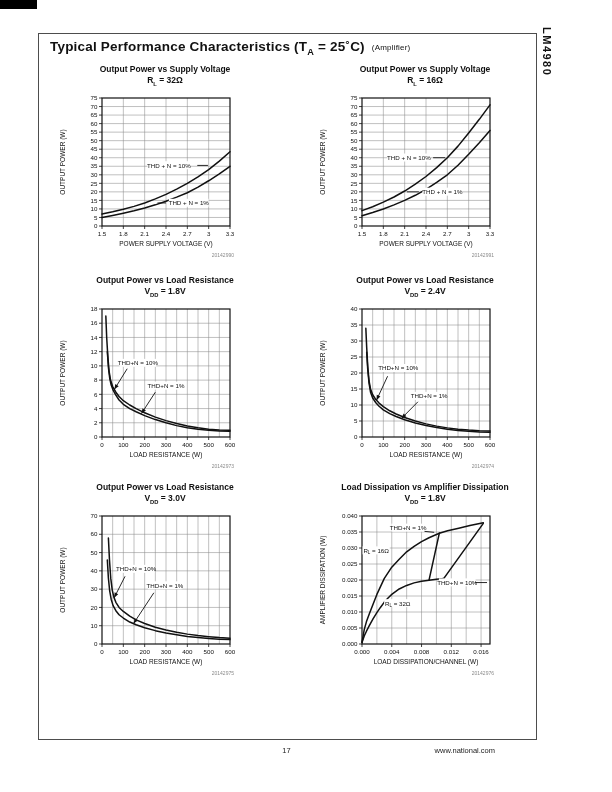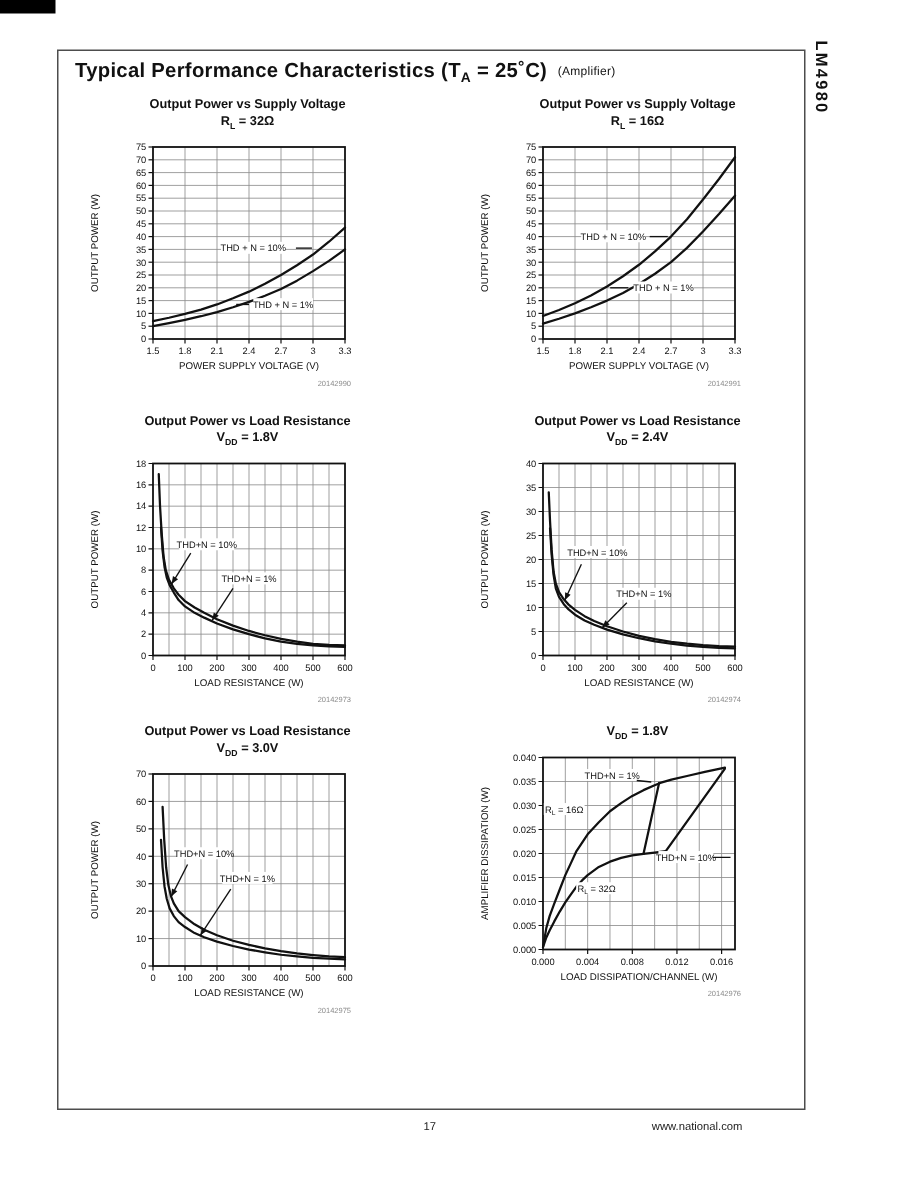--- a/index.html
+++ b/index.html
@@ -408,20 +408,21 @@
         <rect x="98.18333333333334" y="75.28571428571429" width="33.5" height="8" fill="#ffffff"></rect>
         <text x="114.93333333333334" y="81.6857142857143" font-size="6.2" text-anchor="middle" fill="#111111"><tspan>THD+N = 1%</tspan></text>
         <line x1="75.03999999999999" y1="70.34285714285714" x2="64.16" y2="91.73714285714286" stroke="#111111" stroke-width="0.9"></line>
         <polygon points="64.16,91.73714285714286 64.6437717888877,86.3737516858524 68.20920796525692,88.18694358751026" fill="#111111"></polygon>
         <line x1="103.84" y1="86.8" x2="83.57333333333334" y2="117.52" stroke="#111111" stroke-width="0.9"></line>
         <polygon points="83.57333333333334,117.52 84.65730479043968,112.24505868466967 87.99616874387952,114.44778143173069" fill="#111111"></polygon>
       </svg>
   </figure>
 
   <figure class="chart colR row3">
+    <div class="ct">Load Dissipation vs Amplifier Dissipation</div>
     <div class="cs">V<sub>DD</sub> = 1.8V</div>
     <svg class="plot" width="230" height="172" viewBox="0 0 230 172">
         <line x1="66.88372093023256" y1="10" x2="66.88372093023256" y2="138" stroke="#8c8c8c" stroke-width="0.55"></line>
         <line x1="81.76744186046511" y1="10" x2="81.76744186046511" y2="138" stroke="#8c8c8c" stroke-width="0.55"></line>
         <line x1="96.65116279069767" y1="10" x2="96.65116279069767" y2="138" stroke="#8c8c8c" stroke-width="0.55"></line>
         <line x1="111.53488372093022" y1="10" x2="111.53488372093022" y2="138" stroke="#8c8c8c" stroke-width="0.55"></line>
         <line x1="126.4186046511628" y1="10" x2="126.4186046511628" y2="138" stroke="#8c8c8c" stroke-width="0.55"></line>
         <line x1="141.30232558139534" y1="10" x2="141.30232558139534" y2="138" stroke="#8c8c8c" stroke-width="0.55"></line>
         <line x1="156.18604651162792" y1="10" x2="156.18604651162792" y2="138" stroke="#8c8c8c" stroke-width="0.55"></line>
         <line x1="171.06976744186045" y1="10" x2="171.06976744186045" y2="138" stroke="#8c8c8c" stroke-width="0.55"></line>

